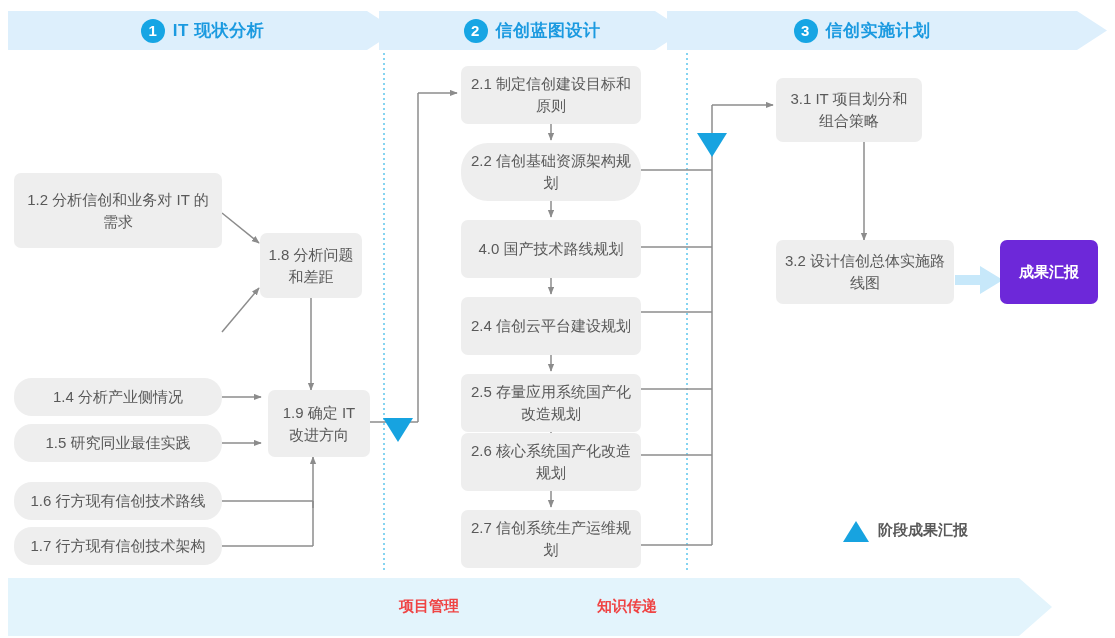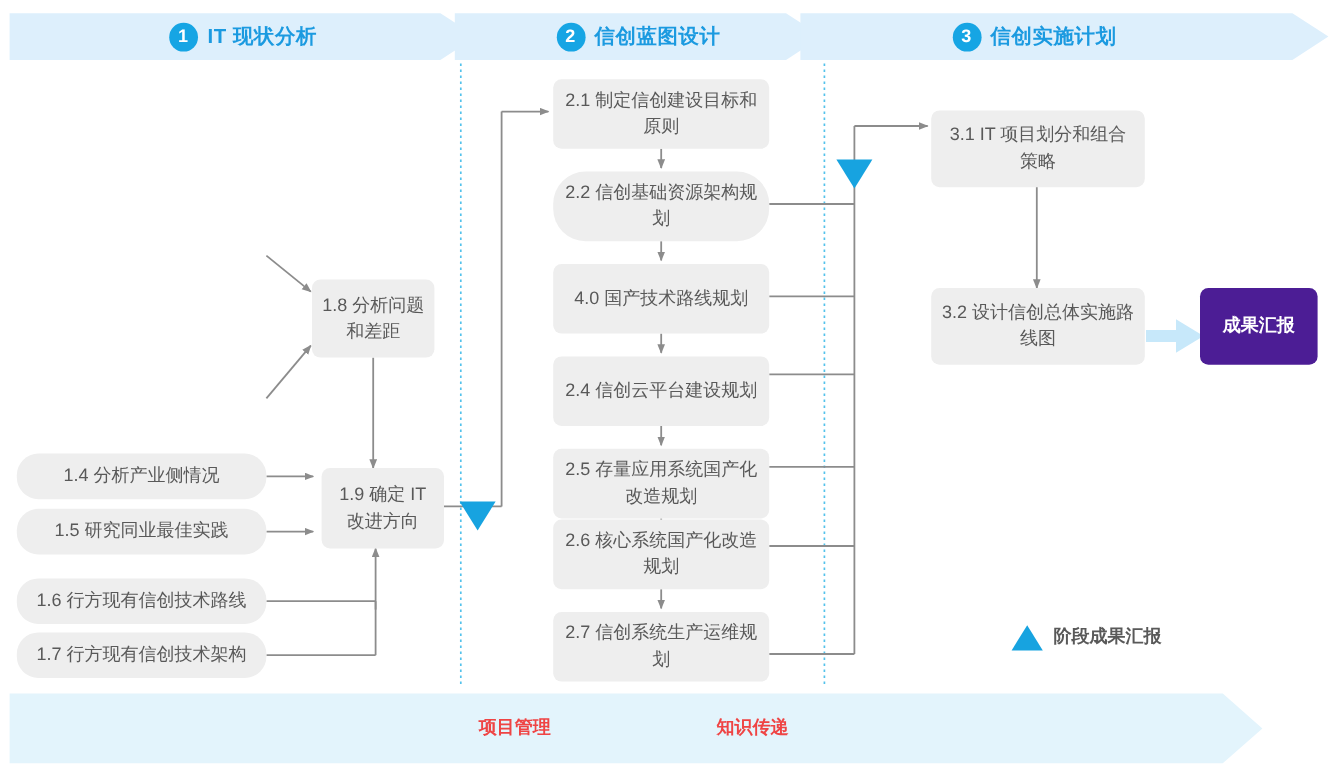--- a/index.html
+++ b/index.html
@@ -64,21 +64,21 @@
     justify-content:center;
     text-align:center;
     padding:4px 8px;
     box-sizing:border-box;
   }
   .box.pill{border-radius:18px;}
 
   
   .result-badge{
     position:absolute;
-    background:#4c1d95;
+    background:#6d28d9;
     border-radius:7px;
     color:#ffffff;
     font-weight:bold;
     font-size:15px;
     line-height:1.3;
     display:flex;
     align-items:center;
     justify-content:center;
     text-align:center;
   }
@@ -201,36 +201,37 @@
   </div>
   <div class="stage-band" style="left:379px;top:11px;width:306px;height:39px;">
     <span class="stage-num">2</span>
     <span class="stage-title">信创蓝图设计</span>
   </div>
   <div class="stage-band" style="left:667px;top:11px;width:390px;height:39px;">
     <span class="stage-num">3</span>
     <span class="stage-title">信创实施计划</span>
   </div>
 
+  <div class="box" style="left:14px;top:173px;width:208px;height:75px;">1.2 分析信创和业务对 IT 的需求</div>
   <div class="box pill" style="left:14px;top:378px;width:208px;height:38px;">1.4 分析产业侧情况</div>
   <div class="box pill" style="left:14px;top:424px;width:208px;height:38px;">1.5 研究同业最佳实践</div>
   <div class="box pill" style="left:14px;top:482px;width:208px;height:38px;">1.6 行方现有信创技术路线</div>
   <div class="box pill" style="left:14px;top:527px;width:208px;height:38px;">1.7 行方现有信创技术架构</div>
   <div class="box" style="left:260px;top:233px;width:102px;height:65px;">1.8 分析问题和差距</div>
   <div class="box" style="left:268px;top:390px;width:102px;height:67px;">1.9 确定 IT 改进方向</div>
 
   <div class="box" style="left:461px;top:66px;width:180px;height:58px;">2.1 制定信创建设目标和原则</div>
   <div class="box" style="left:461px;top:143px;width:180px;height:58px;border-radius:27px;">2.2 信创基础资源架构规划</div>
   <div class="box" style="left:461px;top:220px;width:180px;height:58px;">4.0 国产技术路线规划</div>
   <div class="box" style="left:461px;top:297px;width:180px;height:58px;">2.4 信创云平台建设规划</div>
   <div class="box" style="left:461px;top:374px;width:180px;height:58px;">2.5 存量应用系统国产化改造规划</div>
   <div class="box" style="left:461px;top:433px;width:180px;height:58px;">2.6 核心系统国产化改造规划</div>
   <div class="box" style="left:461px;top:510px;width:180px;height:58px;">2.7 信创系统生产运维规划</div>
 
-  <div class="box" style="left:776px;top:92px;width:178px;height:64px;">3.1 IT 项目划分和组合策略</div>
+  <div class="box" style="left:776px;top:78px;width:146px;height:64px;">3.1 IT 项目划分和组合策略</div>
   <div class="box" style="left:776px;top:240px;width:178px;height:64px;">3.2 设计信创总体实施路线图</div>
 
   <div class="result-badge" style="left:1000px;top:240px;width:98px;height:64px;">成果汇报</div>
 
   <div class="legend" style="left:843px;top:521px;">
     <span class="legend-tri"></span>
     <span>阶段成果汇报</span>
   </div>
 
   <div class="footer-label" style="left:399px;top:597px;">项目管理</div>

